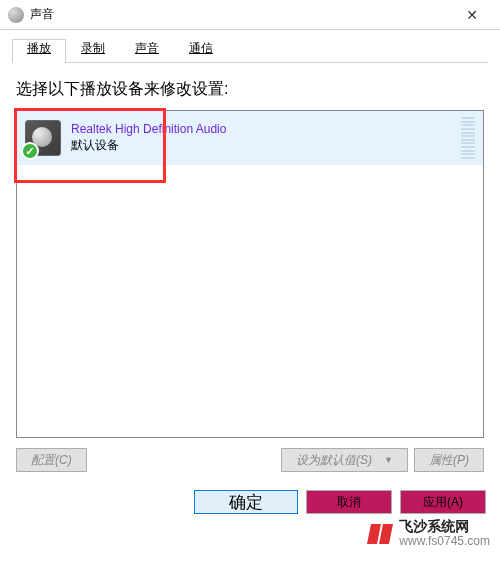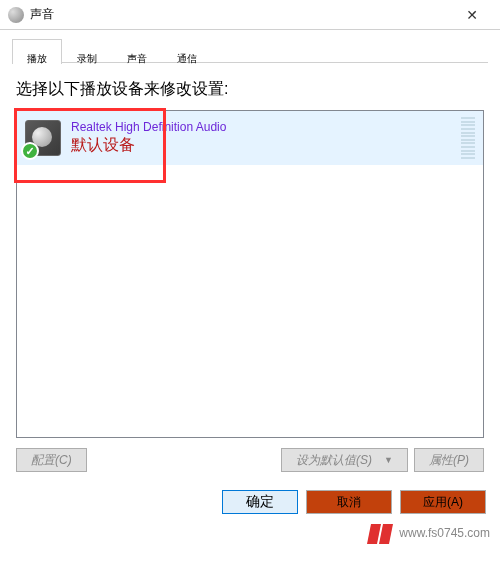--- a/index.html
+++ b/index.html
@@ -24,27 +24,28 @@
       width: 40px; height: 24px;
       display: flex; align-items: center; justify-content: center;
       font-size: 14px;
       color: #333;
     }
     
     .dialog-body { padding: 8px 12px 0 12px; }
     
     .tabs { display: flex; border-bottom: 1px solid #d0d0d0; height: 25px; }
     .tab {
-      padding: 12px 14px;
+      padding: 0 14px;
       border: 1px solid transparent;
       border-bottom: none;
-      font-size: 10px;
+      font-size: 12px;
       cursor: default;
       position: relative;
       bottom: -1px;
+      text-decoration: underline;
     }
     .tab.active {
       border-color: #d0d0d0;
       background: #fff;
     }
     
     .tab-content { padding: 16px 4px 8px 4px; }
     .instruction { font-size: 16px; margin-bottom: 10px; }
     
     .device-list {
@@ -89,21 +90,21 @@
       background: #3fb23f;
       border: 2px solid #fff;
       display: flex; align-items: center; justify-content: center;
       color: #fff;
       font-size: 11px;
       font-weight: bold;
     }
     .device-info { flex: 1; line-height: 1.3; }
     .device-name { font-size: 12px; color: #000; }
     .device-desc { font-size: 12px; color: #6d28d9; }
-    .device-status { font-size: 16px; color: #b91c1c; }
+    .device-status { font-size: 12px; color: #000000; }
     
     .level-meter {
       width: 14px; height: 42px;
       display: flex; flex-direction: column; justify-content: space-between;
       margin-left: 8px;
     }
     .level-bar {
       height: 2px;
       background: #c8dce8;
     }
@@ -135,31 +136,31 @@
     }
     .btn .arrow { margin-left: 12px; font-size: 9px; color: #888; }
     
     .bottom-buttons {
       display: flex;
       justify-content: flex-end;
       gap: 8px;
       padding: 10px 14px 14px 0;
     }
     .btn-primary {
-      width: 76px; height: 24px;
+      width: 104px; height: 24px;
       border: 1px solid #0078d7;
       background: #e1effa;
-      font-size: 14px;
+      font-size: 17px;
       display: flex; align-items: center; justify-content: center;
       color: #000;
     }
     .btn-std {
       width: 86px; height: 24px;
       border: 1px solid #adadad;
-      background: #c2410c;
+      background: #be185d;
       font-size: 12px;
       display: flex; align-items: center; justify-content: center;
       color: #000;
     }
     
     .watermark {
       position: absolute;
       bottom: 14px; right: 10px;
       display: flex; align-items: center;
       gap: 4px;
@@ -243,15 +244,16 @@
 </div>
 
 <div class="watermark">
   <div class="wm-icon">
     <svg viewBox="0 0 28 28">
       <path d="M4 4 L14 4 L10 24 L0 24 Z" fill="#e03030"></path>
       <path d="M16 4 L26 4 L22 24 L12 24 Z" fill="#e03030"></path>
     </svg>
   </div>
   <div class="wm-text">
+    <div class="wm-name">飞沙系统网</div>
     <div class="wm-url">www.fs0745.com</div>
   </div>
 </div>
 
 </body></html>

